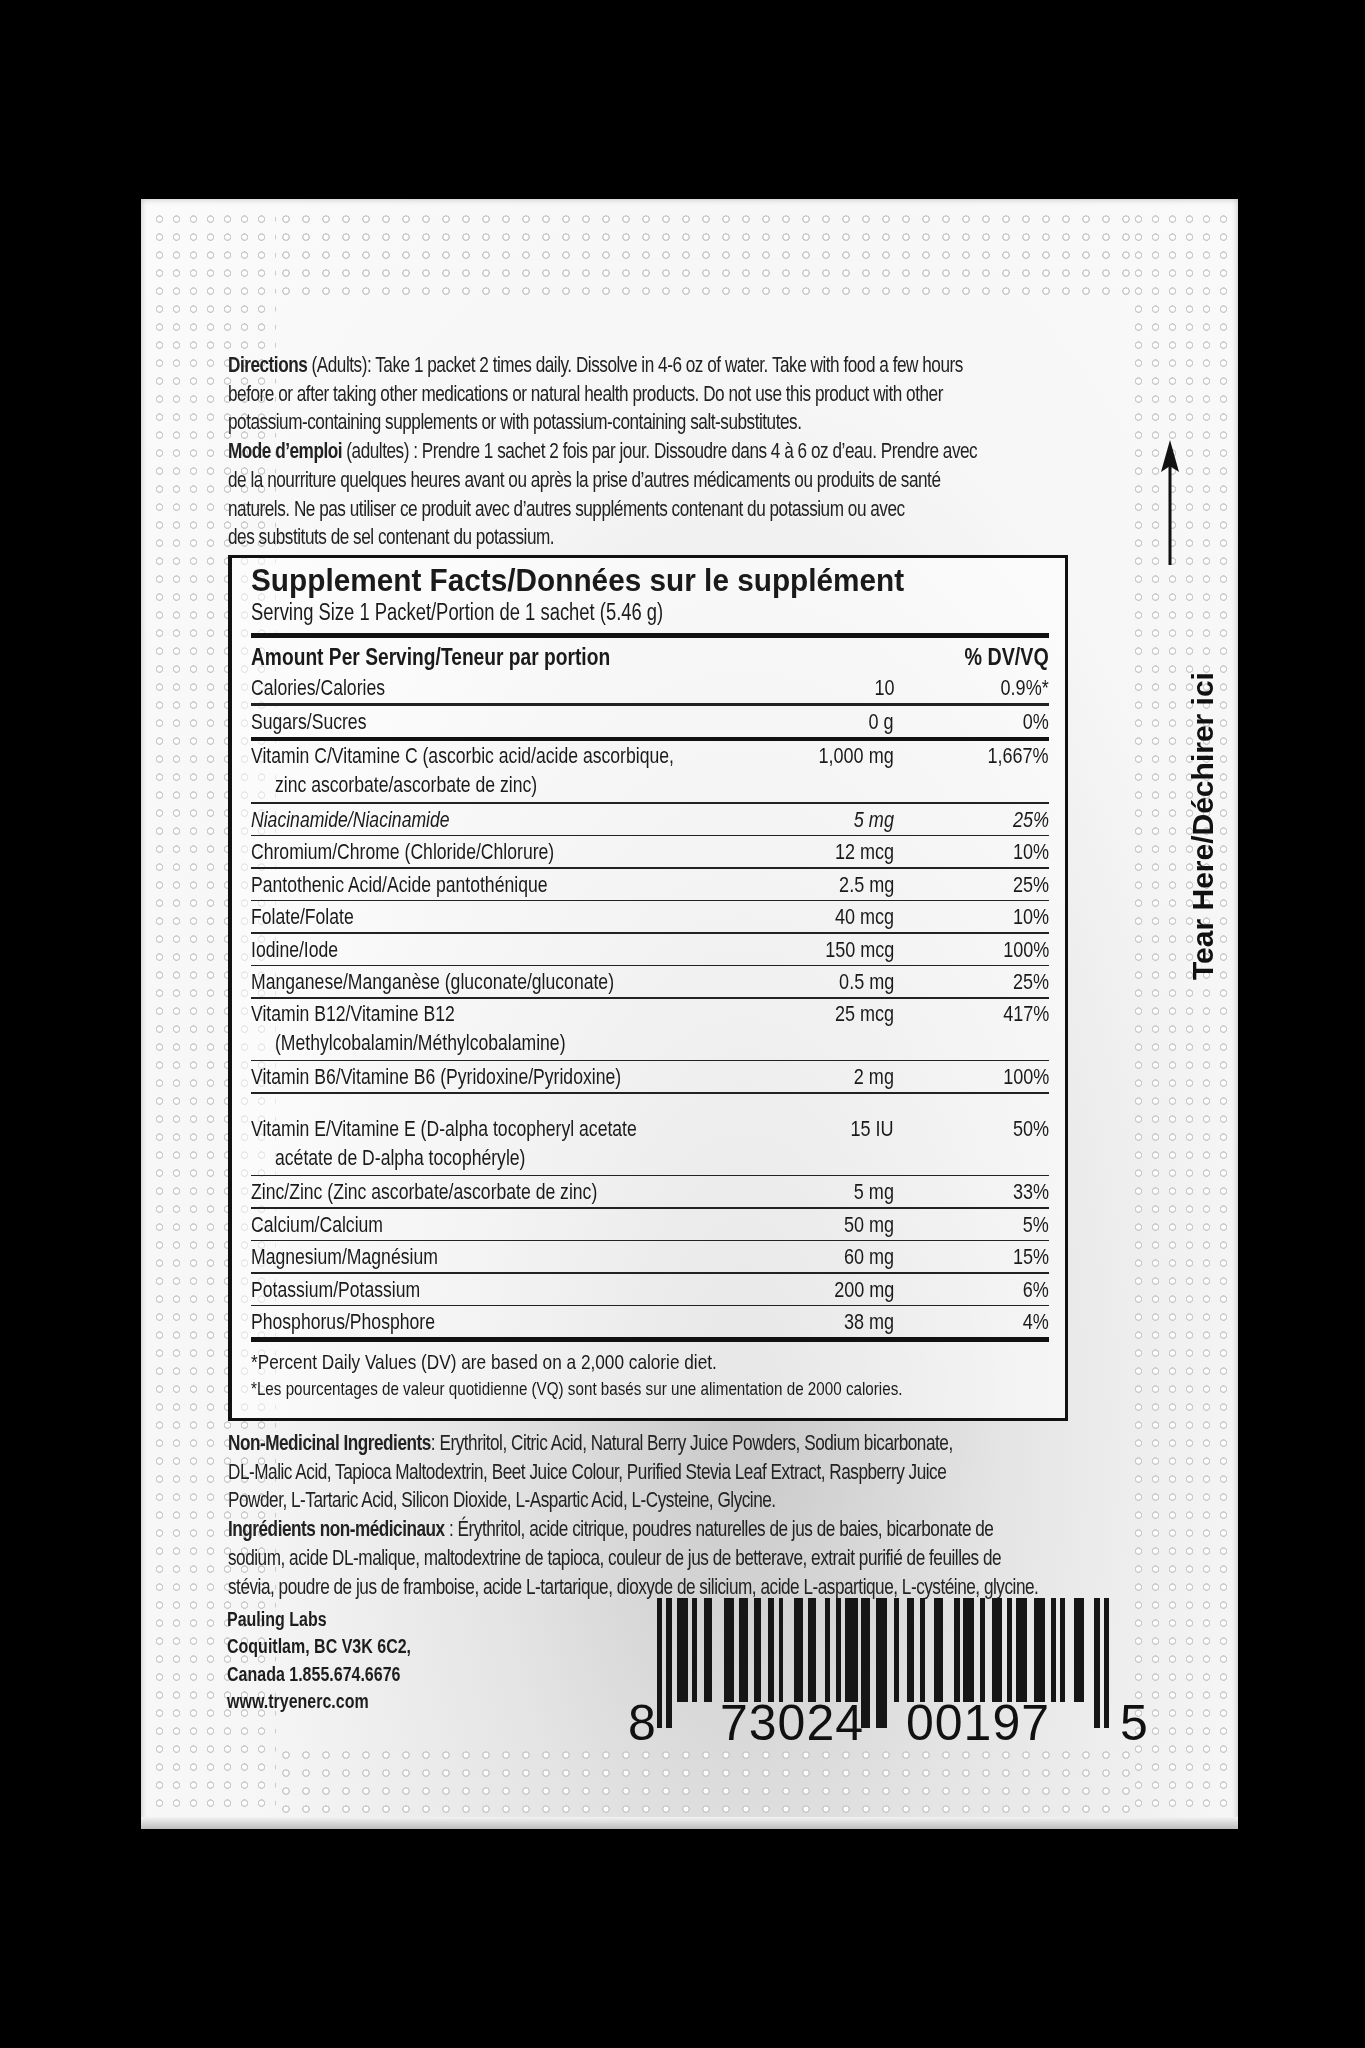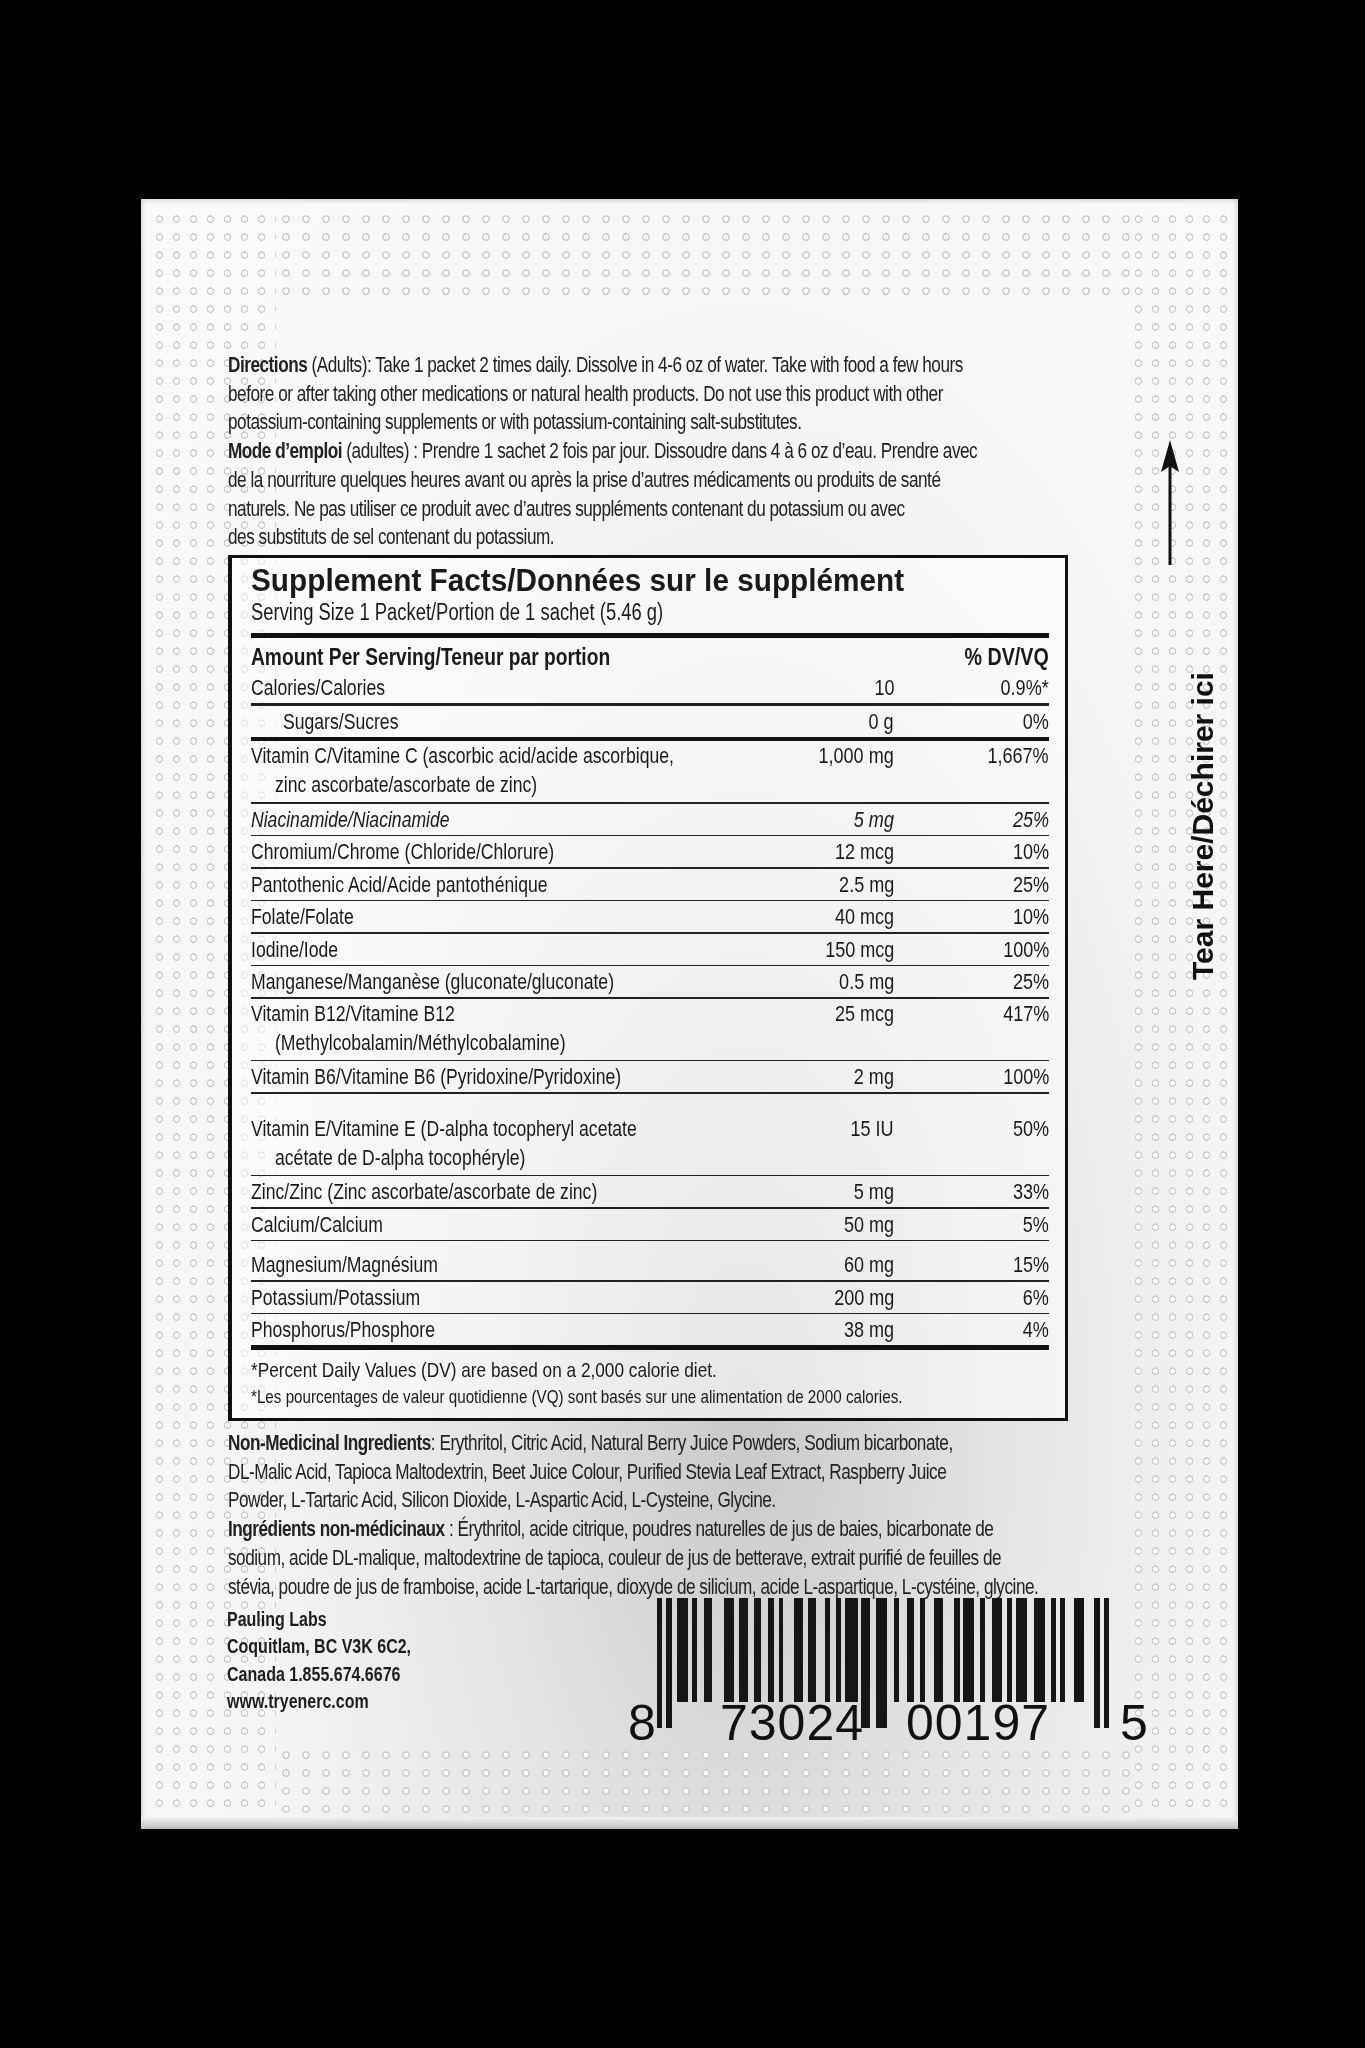--- a/index.html
+++ b/index.html
@@ -86,21 +86,21 @@
       <span class="dv">% DV/VQ</span>
     </div>
     <div id="rows">
         <div class="row" style="height: 31px;">
           <span class="name">Calories/Calories</span>
           <span class="amt">10</span>
           <span class="dv">0.9%*</span>
         </div>
         <div class="rule-thin"></div>
         <div class="rule-thin"></div>
-        <div class="row" style="height: 31px; margin-left: 32px;">
+        <div class="row" style="height: 31px;">
           <span class="name">Sugars/Sucres</span>
           <span class="amt">0 g</span>
           <span class="dv">0%</span>
         </div>
         <div class="rule-med" style="height: 4px;"></div>
         <div class="row two" style="height: 60px;">
           <span class="name"><span>Vitamin C/Vitamine C (ascorbic acid/acide ascorbique,</span><span class="sub">zinc ascorbate/ascorbate de zinc)</span></span>
           <span class="amt">1,000 mg</span>
           <span class="dv">1,667%</span>
         </div>
@@ -164,21 +164,21 @@
           <span class="amt">5 mg</span>
           <span class="dv">33%</span>
         </div>
         <div class="rule-thin"></div>
         <div class="row" style="height: 31px;">
           <span class="name">Calcium/Calcium</span>
           <span class="amt">50 mg</span>
           <span class="dv">5%</span>
         </div>
         <div class="rule-thin"></div>
-        <div class="row" style="height: 31px; margin-top: 8px;">
+        <div class="row" style="height: 31px;">
           <span class="name">Magnesium/Magnésium</span>
           <span class="amt">60 mg</span>
           <span class="dv">15%</span>
         </div>
         <div class="rule-thin"></div>
         <div class="row" style="height: 31px;">
           <span class="name">Potassium/Potassium</span>
           <span class="amt">200 mg</span>
           <span class="dv">6%</span>
         </div>

